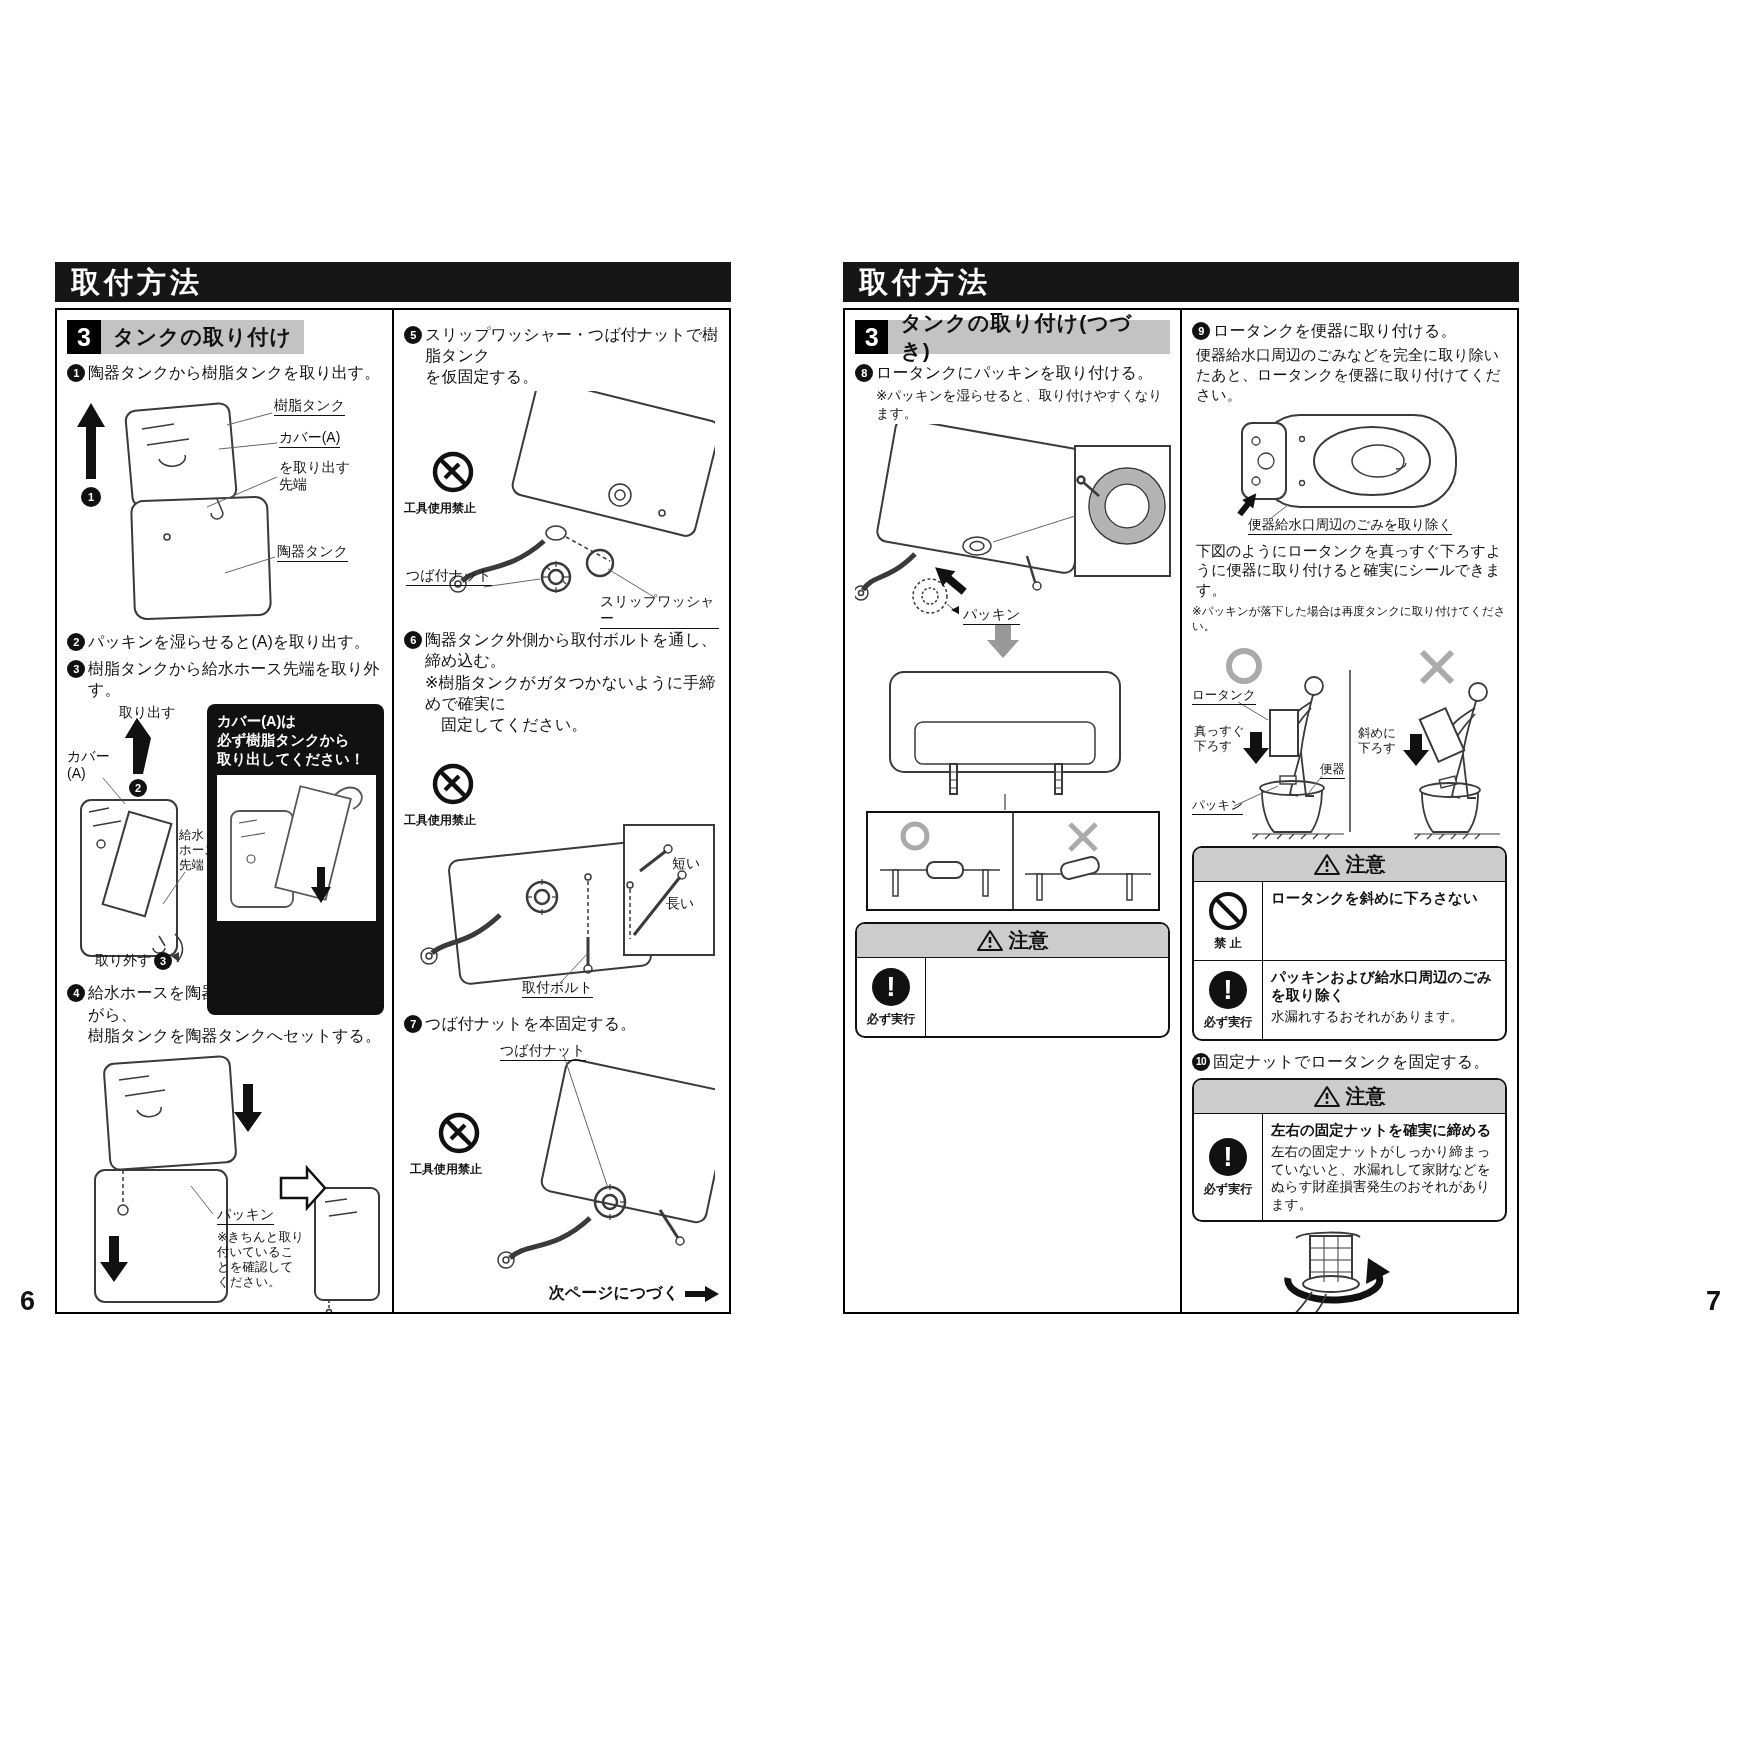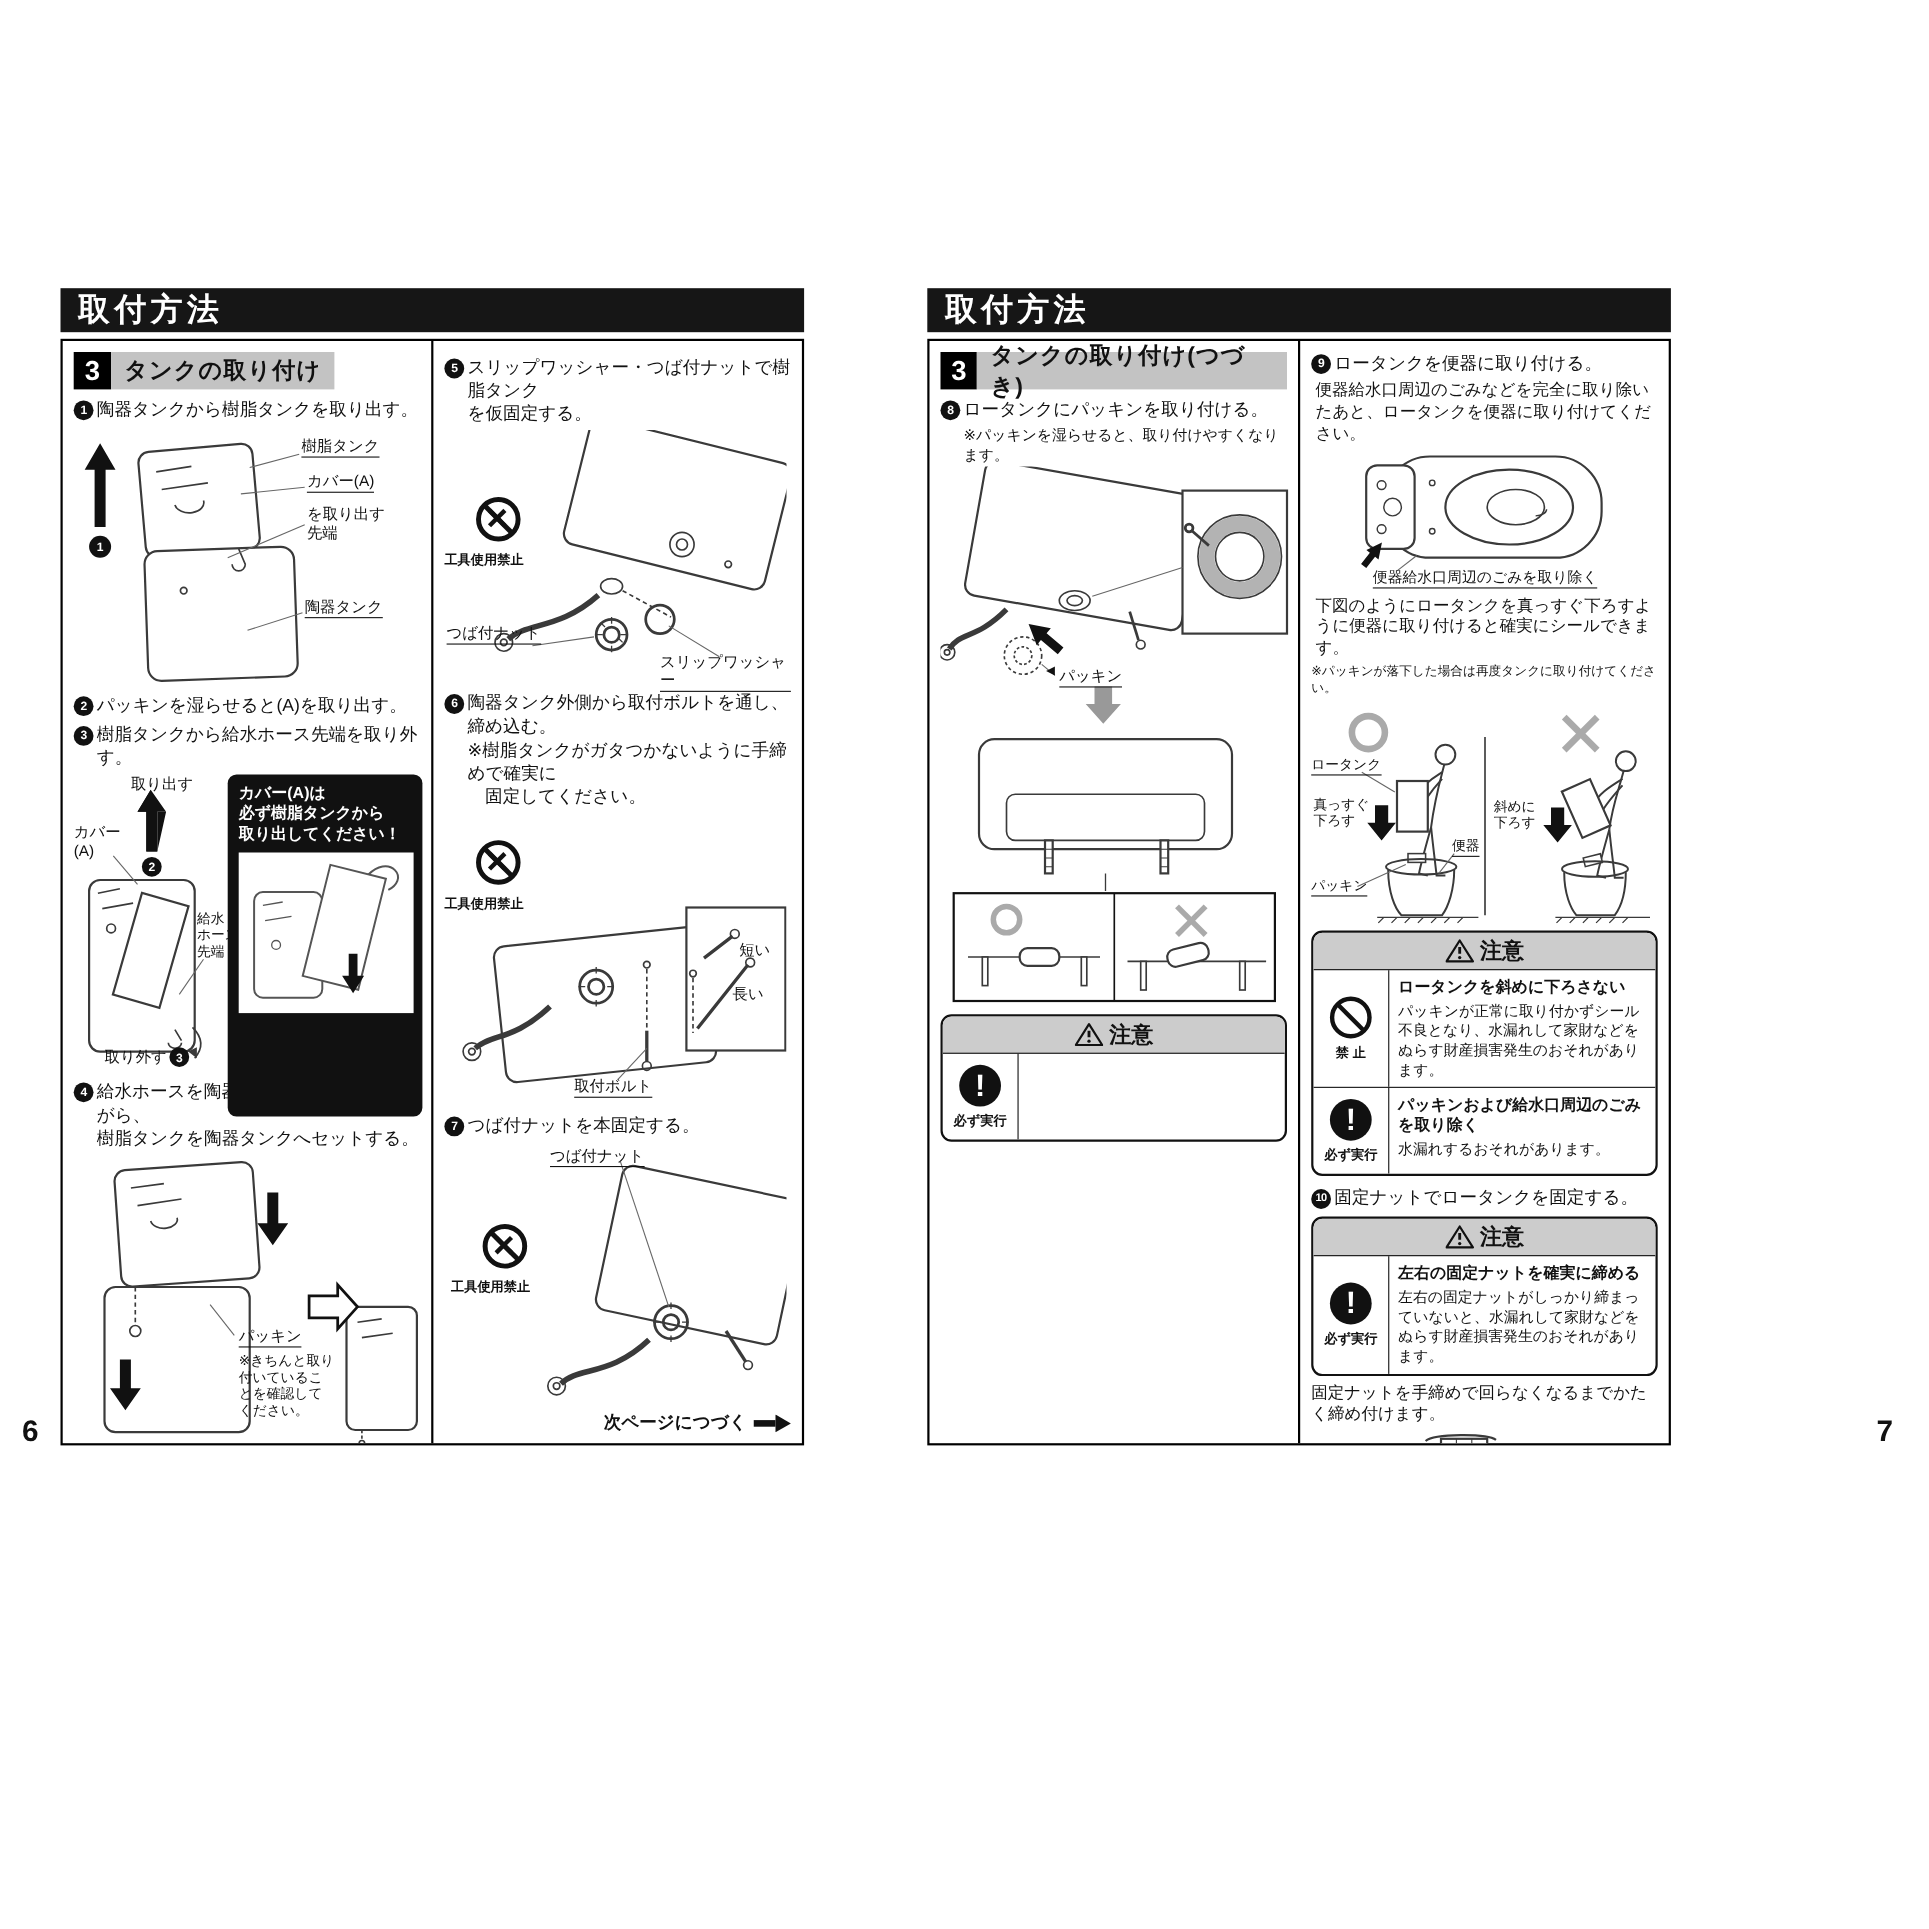--- a/index.html
+++ b/index.html
@@ -575,21 +575,20 @@
         <div class="crow">
           <div class="cicon">
             <svg width="42" height="42">
               <circle cx="21" cy="21" r="17" fill="none" stroke="#111" stroke-width="4"></circle>
               <line x1="9" y1="9" x2="33" y2="33" stroke="#111" stroke-width="4"></line>
             </svg>
             <span>禁 止</span>
           </div>
           <div class="cbody">
             <div class="ctitle">ロータンクを斜めに下ろさない</div>
-            <div class="cplain">パッキンが正常に取り付かずシール不良となり、水漏れして家財などをぬらす財産損害発生のおそれがあります。</div>
           </div>
         </div>
         <div class="crow">
           <div class="cicon">
             <svg width="42" height="42">
               <circle cx="21" cy="21" r="19" fill="#111"></circle>
               <text x="21" y="30" text-anchor="middle" font-size="28" font-weight="bold" fill="#fff">!</text>
             </svg>
             <span>必ず実行</span>
           </div>
@@ -622,21 +621,20 @@
             </svg>
             <span>必ず実行</span>
           </div>
           <div class="cbody">
             <div class="ctitle">左右の固定ナットを確実に締める</div>
             <div class="cplain">左右の固定ナットがしっかり締まっていないと、水漏れして家財などをぬらす財産損害発生のおそれがあります。</div>
           </div>
         </div>
       </div>
 
-      <div class="body-t">固定ナットを手締めで回らなくなるまでかたく締め付けます。</div>
 
       <div class="fig" style="height:92px">
         <svg class="art" width="311" height="92">
           <g stroke="#3a3a3a" stroke-width="2" fill="#fff">
             <path d="M104,10 C112,3 160,3 168,9" fill="none"></path>
             <rect x="118" y="8" width="42" height="46"></rect>
             <ellipse cx="139" cy="56" rx="28" ry="8"></ellipse>
           </g>
           <g stroke="#3a3a3a" stroke-width="1">
             <line x1="132" y1="8" x2="132" y2="54"></line>

